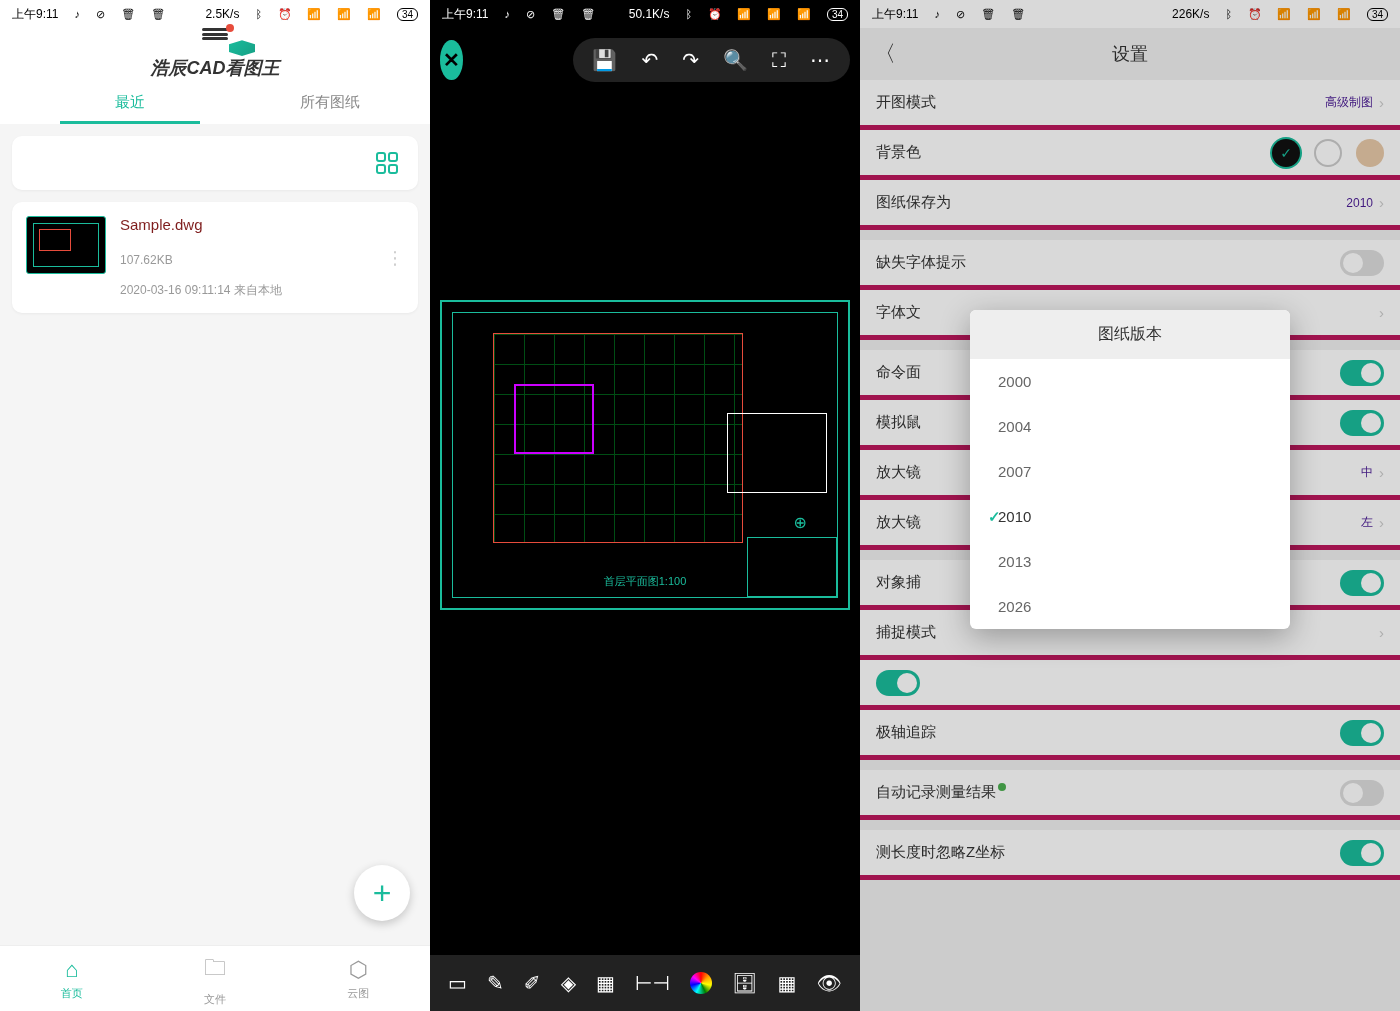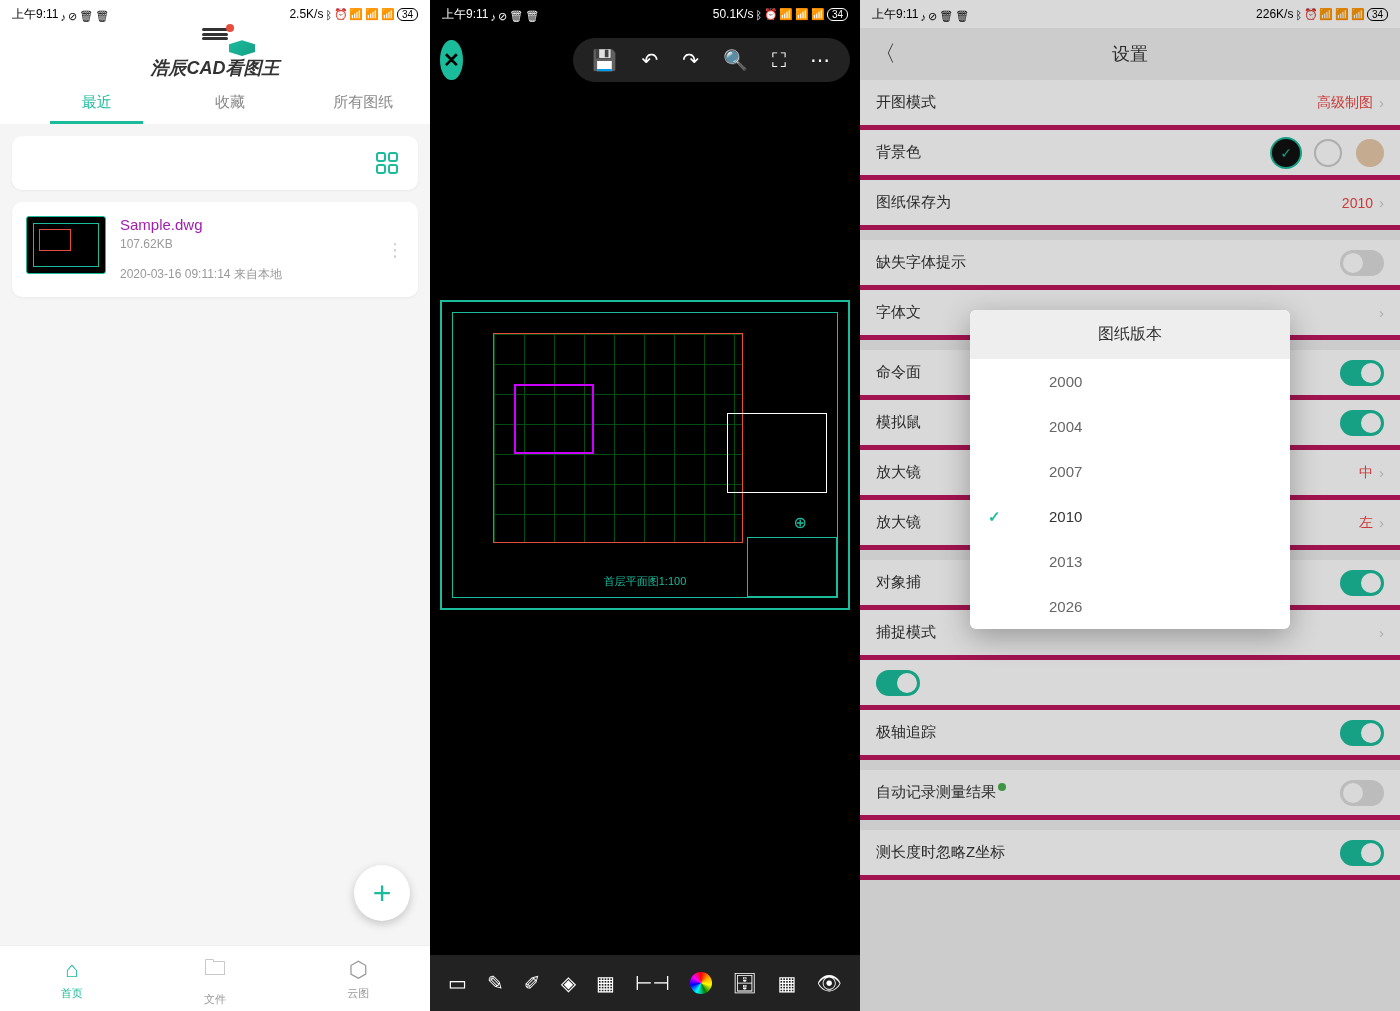--- a/index.html
+++ b/index.html
@@ -6,21 +6,21 @@
 body { display:flex; width:1400px; height:1011px; background:#fff; }
 .screen { height:1011px; position:relative; overflow:hidden; }
 .s1 { width:430px; background:#f5f5f5; }
 .s2 { width:430px; background:#000; }
 .s3 { width:540px; background:#f0f0f0; position:relative; }
 
 
 .statusbar { height:28px; display:flex; align-items:center; justify-content:space-between; padding:0 12px; font-size:12px; font-weight:500; }
 .sb-light { background:#fff; color:#000; }
 .sb-dark { background:#000; color:#fff; }
-.sb-left, .sb-right { display:flex; align-items:flex-end; gap:2px; }
+.sb-left, .sb-right { display:flex; align-items:center; gap:16px; }
 .sb-icon { font-size:11px; }
 .batt { border:1px solid currentColor; border-radius:6px; padding:0 4px; font-size:10px; }
 
 
 .header1 { height:52px; background:#fff; display:flex; align-items:center; padding:0 14px;flex-direction:column; }
 .hamburger { width:26px; height:20px; display:flex; flex-direction:column; justify-content:space-between; position:relative; }
 .hamburger span { height:3px; background:#333; border-radius:2px; }
 .hamburger::after { content:''; position:absolute; top:-4px; right:-6px; width:8px; height:8px; background:#e74c3c; border-radius:50%; }
 .logo-icon { width:26px; height:26px; margin-left:60px; margin-right:6px; background:linear-gradient(135deg,#1abc9c,#16a085); clip-path:polygon(50% 0,100% 25%,100% 75%,50% 100%,0 75%,0 25%); }
 .logo-text { font-size:18px; font-weight:600; color:#333; font-style:italic; }
@@ -29,21 +29,21 @@
 .tab1.active { color:#1abc9c;margin-left:30px; }
 .tab1.active::after { content:''; position:absolute; bottom:0; left:15%; right:15%; height:3px; background:#1abc9c; }
 .search-card { margin:12px; background:#fff; border-radius:10px; height:54px; display:flex; align-items:center; justify-content:flex-end; padding:0 20px; box-shadow:0 1px 3px rgba(0,0,0,0.05); }
 .grid-icon { display:grid; grid-template-columns:1fr 1fr; gap:2px; width:22px; height:22px; }
 .grid-icon span { border:2px solid #1abc9c; border-radius:3px; }
 .file-card { margin:0 12px; background:#fff; border-radius:10px; padding:14px; display:flex; gap:14px; box-shadow:0 1px 3px rgba(0,0,0,0.05); }
 .thumb { width:80px; height:58px; background:#000; border:1px solid #1abc9c; border-radius:3px; position:relative; }
 .thumb::before { content:''; position:absolute; inset:6px; border:1px solid #1abc9c; }
 .thumb::after { content:''; position:absolute; top:12px; left:12px; width:30px; height:20px; border:1px solid #e74c3c; }
 .file-info { flex:1; }
-.file-name { font-size:15px; color:#a21caf; margin-bottom:4px; }
+.file-name { font-size:15px; color:#7f1d1d; margin-bottom:20px; }
 .file-size { font-size:12px; color:#999; margin-bottom:15px; }
 .file-meta { font-size:12px; color:#999; }
 .file-more { color:#ccc; font-size:18px; align-self:center; }
 .fab { position:absolute; bottom:90px; right:20px; width:56px; height:56px; border-radius:50%; background:#fff; display:flex; align-items:center; justify-content:center; font-size:32px; color:#1abc9c; box-shadow:0 3px 10px rgba(0,0,0,0.2); }
 .bottomnav { position:absolute; bottom:0; left:0; right:0; height:66px; background:#fff; display:flex; border-top:1px solid #eee; }
 .bn-item { flex:1; display:flex; flex-direction:column; align-items:center; justify-content:center; gap:3px; color:#999; font-size:11px; }
 .bn-item.active { color:#1abc9c; }
 .bn-icon { font-size:22px; }
 
 
@@ -65,36 +65,36 @@
 .color-wheel { width:22px; height:22px; border-radius:50%; background:conic-gradient(red,orange,yellow,green,cyan,blue,magenta,red); }
 
 
 .dimmer { position:absolute; inset:0; background:rgba(0,0,0,0.15); z-index:1; }
 .header3 { height:52px; display:flex; align-items:center; padding:0 14px; background:#f0f0f0; }
 .back-icon { font-size:22px; color:#333; }
 .header3-title { flex:1; text-align:center; font-size:18px; color:#333; margin-right:22px; }
 .settings-list { background:#fff; }
 .set-row { height:50px; display:flex; align-items:center; padding:0 16px; border-bottom:5px solid #be185d; font-size:15px; color:#333; }
 .set-label { flex:1; }
-.set-val { color:#ef4444; font-size:14px;margin-left:20px; }
+.set-val { color:#4c1d95; font-size:12px;margin-left:20px; }
 .chev { color:#ccc; margin-left:6px; }
 .gap { height:10px; background:#f0f0f0; }
 .toggle { width:44px; height:26px; border-radius:13px; background:#1abc9c; position:relative; }
 .toggle::after { content:''; position:absolute; right:3px; top:3px; width:20px; height:20px; background:#fff; border-radius:50%; }
 .toggle.off { background:#ddd; }
 .toggle.off::after { right:auto; left:3px; }
 .color-swatch { width:28px; height:28px; border-radius:50%; margin-left:14px; }
 .cs-black { background:#111; box-shadow:0 0 0 2px #1abc9c; display:flex; align-items:center; justify-content:center; color:#1abc9c; font-size:14px; }
 .cs-white { background:#fff; border:2px solid #ccc; }
 .cs-tan { background:#e8c9a8; }
 .badge-dot { width:8px; height:8px; background:#4caf50; border-radius:50%; display:inline-block; vertical-align:super; margin-left:2px; }
 
 .dialog { position:absolute; top:310px; left:50%; transform:translateX(-50%); width:320px; background:#fff; border-radius:6px; z-index:10; box-shadow:0 8px 30px rgba(0,0,0,0.3); overflow:hidden; }
 .dialog-title { background:#eee; padding:14px; text-align:center; font-size:16px; color:#333; }
-.dialog-item { padding:14px 24px 14px 79px; font-size:15px; color:#666; position:relative; }
+.dialog-item { padding:14px 24px 14px 28px; font-size:15px; color:#666; position:relative; }
 .dialog-item.selected { color:#333; }
 .dialog-item .check { position:absolute; left:18px; color:#1abc9c; font-weight:bold; }
 </style>
 </head>
 <body>
 
 <div class="screen s1">
   <div class="statusbar sb-light">
     <div class="sb-left">
       <span>上午9:11</span>
@@ -119,21 +119,20 @@
         <span></span>
         <span></span>
         <span></span>
       </div>
     <div class="logo-icon"></div>
     <div class="logo-text">浩辰CAD看图王</div>
   </div>
 
   <div class="tabs1">
     <div class="tab1 active">最近</div>
-    <div class="tab1">收藏</div>
     <div class="tab1">所有图纸</div>
   </div>
 
   <div class="search-card">
     <div class="grid-icon">
         <span></span>
         <span></span>
         <span></span>
         <span></span>
       </div>

